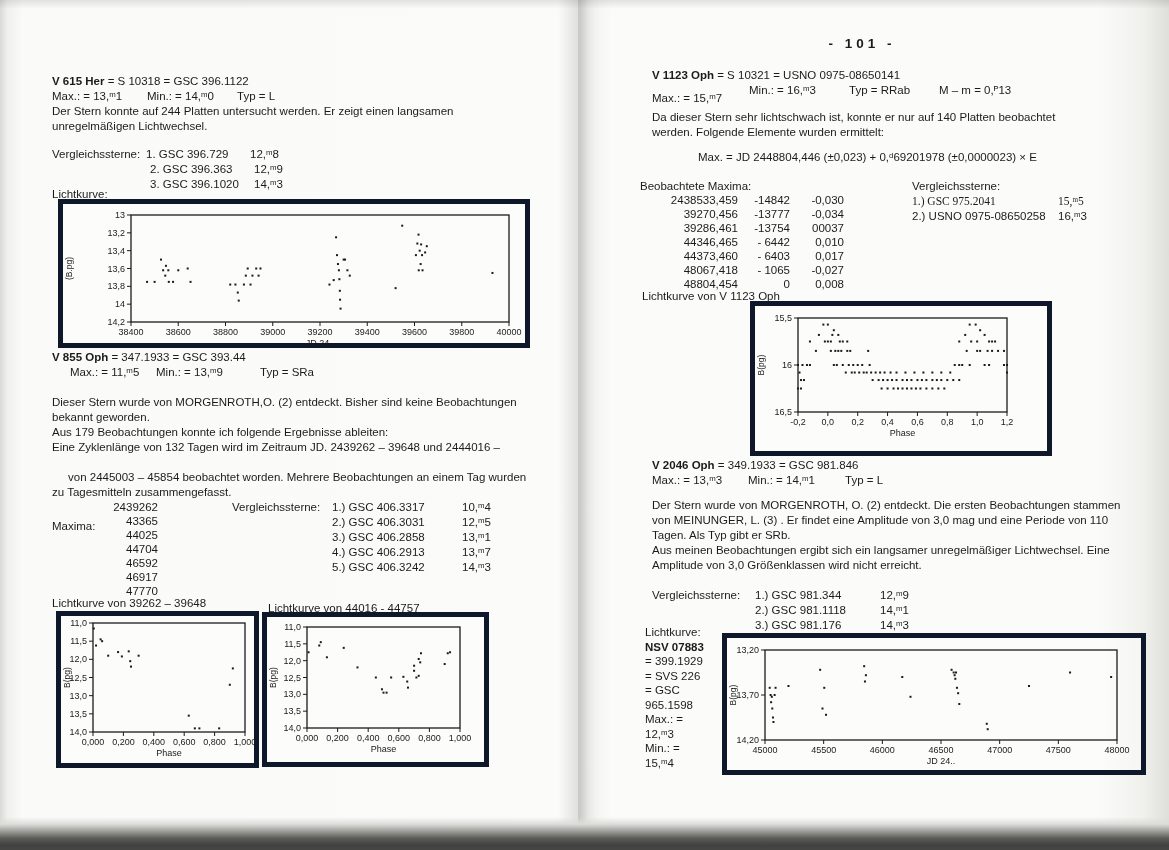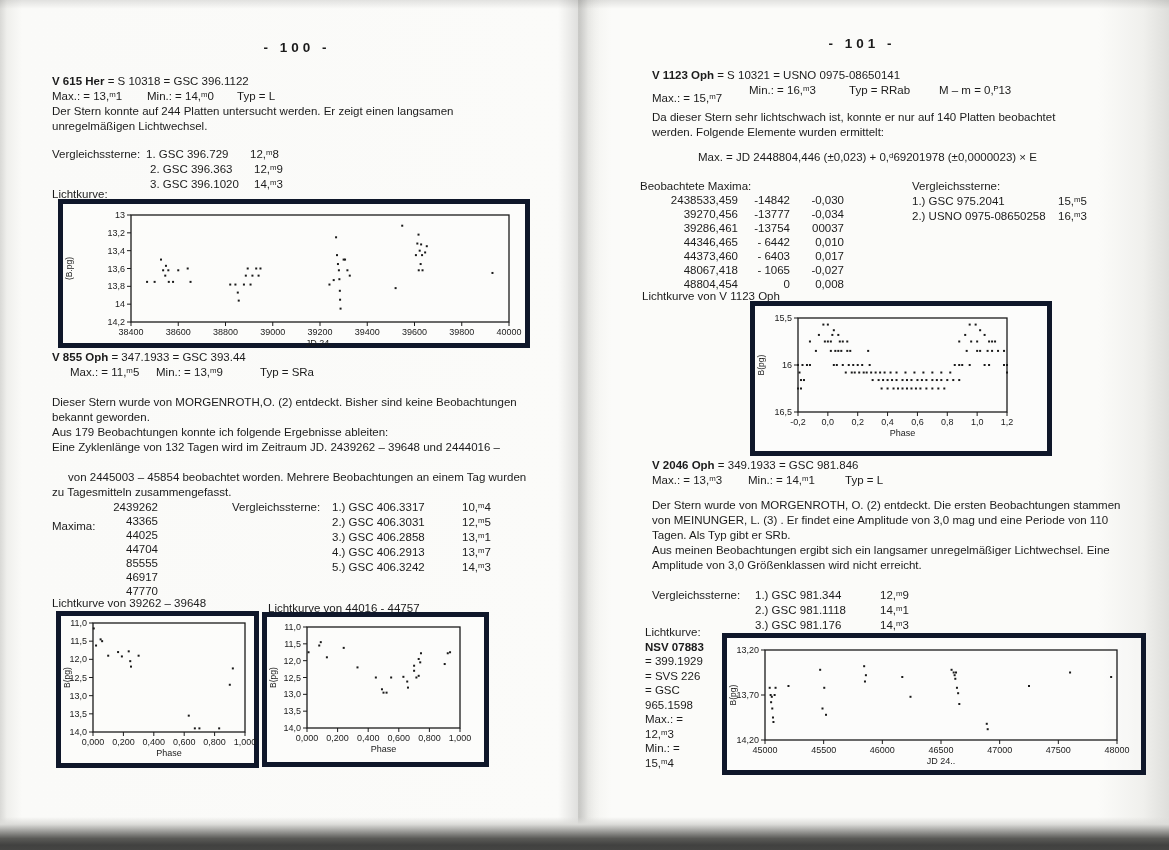--- a/index.html
+++ b/index.html
@@ -32,21 +32,20 @@
   #nsvBlock div{font-size:11.5px;line-height:14.5px;white-space:pre;}
 </style>
 </head>
 <body>
 
 <div id="canvas">
 
   <div id="leftPage" class="page"></div>
   <div id="rightPage" class="page"></div>
 
-  <div class="hdr" style="left:0;top:40;left:0px;top:40px;width:594px;">- 100 -</div>
 
   <div class="t" style="left:52px;top:74px;"><span class="b">V 615 Her</span><span> = S 10318 = GSC 396.1122</span></div>
   <div class="t" style="left:52px;top:89px;width:420px;">
     <span class="seg" style="left:0;">Max.: = 13,ᵐ1</span>
     <span class="seg" style="left:95px;">Min.: = 14,ᵐ0</span>
     <span class="seg" style="left:185px;">Typ = L</span>
   </div>
   <div class="t" style="left:52px;top:104px;">Der Stern konnte auf 244 Platten untersucht werden. Er zeigt einen langsamen</div>
   <div class="t" style="left:52px;top:119px;">unregelmäßigen Lichtwechsel.</div>
 
@@ -159,21 +158,21 @@
   <div class="t" style="left:52px;top:425px;">Aus 179 Beobachtungen konnte ich folgende Ergebnisse ableiten:</div>
   <div class="t" style="left:52px;top:440px;">Eine Zyklenlänge von 132 Tagen wird im Zeitraum JD. 2439262 – 39648 und 2444016 –</div>
   <div class="t" style="left:68px;top:470px;">von 2445003 – 45854 beobachtet worden. Mehrere Beobachtungen an einem Tag wurden</div>
   <div class="t" style="left:52px;top:485px;">zu Tagesmitteln zusammengefasst.</div>
 
   <div class="t" style="left:52px;top:500px;margin-top:19px;">Maxima:</div>
   <div class="numcol" style="left:96px;top:500px;width:62px;">2439262</div>
   <div class="numcol" style="left:96px;top:514px;width:62px;">43365</div>
   <div class="numcol" style="left:96px;top:528px;width:62px;">44025</div>
   <div class="numcol" style="left:96px;top:542px;width:62px;">44704</div>
-  <div class="numcol" style="left:96px;top:556px;width:62px;">85555</div>
+  <div class="numcol" style="left:96px;top:556px;width:62px;">46592</div>
   <div class="numcol" style="left:96px;top:570px;width:62px;">46917</div>
   <div class="numcol" style="left:96px;top:584px;width:62px;">47770</div>
 
   <div class="t" style="left:232px;top:500px;">Vergleichssterne:</div>
   <div class="t row vgl2L" style="left:332px;top:500px;"><span>1.) GSC 406.3317</span><span class="mag">10,ᵐ4</span></div>
   <div class="t row vgl2L" style="left:332px;top:515px;"><span>2.) GSC 406.3031</span><span class="mag">12,ᵐ5</span></div>
   <div class="t row vgl2L" style="left:332px;top:530px;"><span>3.) GSC 406.2858</span><span class="mag">13,ᵐ1</span></div>
   <div class="t row vgl2L" style="left:332px;top:545px;"><span>4.) GSC 406.2913</span><span class="mag">13,ᵐ7</span></div>
   <div class="t row vgl2L" style="left:332px;top:560px;"><span>5.) GSC 406.3242</span><span class="mag">14,ᵐ3</span></div>
 
@@ -331,21 +330,21 @@
       <span class="c2">- 1065</span>
       <span class="c3">-0,027</span>
     </div>
   <div class="bmrow" style="left:652px;top:278px;">
       <span class="c1">48804,454</span>
       <span class="c2">0</span>
       <span class="c3">0,008</span>
     </div>
 
   <div class="t" style="left:912px;top:179px;">Vergleichssterne:</div>
-  <div class="t row vglR1" style="left:912px;top:194px;"><span>1.) GSC 975.2041</span><span class="mag">15,ᵐ5</span></div>
+  <div class="t row vglR1" style="left:912px;top:194px;font-family:Liberation Serif, serif;"><span>1.) GSC 975.2041</span><span class="mag">15,ᵐ5</span></div>
   <div class="t row vglR1" style="left:912px;top:209px;"><span>2.) USNO 0975-08650258</span><span class="mag">16,ᵐ3</span></div>
 
   <div class="t" style="left:642px;top:289px;">Lichtkurve von V 1123 Oph</div>
   <div class="chart" style="left:750px;top:301px;width:292px;height:145px;">
       <svg width="292" height="145" xmlns="http://www.w3.org/2000/svg">
         <rect x="43" y="12" width="209" height="94" fill="none" stroke="#1b1b1b" stroke-width="1.3"></rect>
         <line x1="39" y1="12" x2="43" y2="12" stroke="#1b1b1b" stroke-width="1"></line>
         <text x="37" y="15" font-size="9" text-anchor="end">15,5</text>
         <line x1="39" y1="59" x2="43" y2="59" stroke="#1b1b1b" stroke-width="1"></line>
         <text x="37" y="62" font-size="9" text-anchor="end">16</text>

